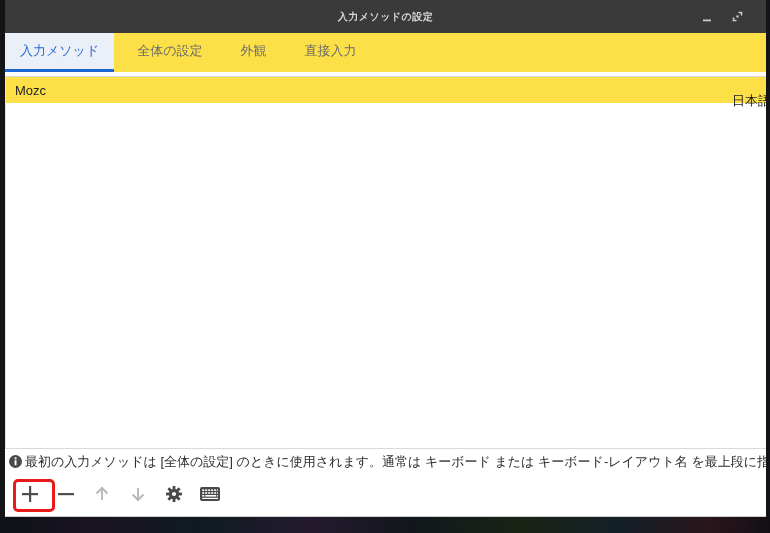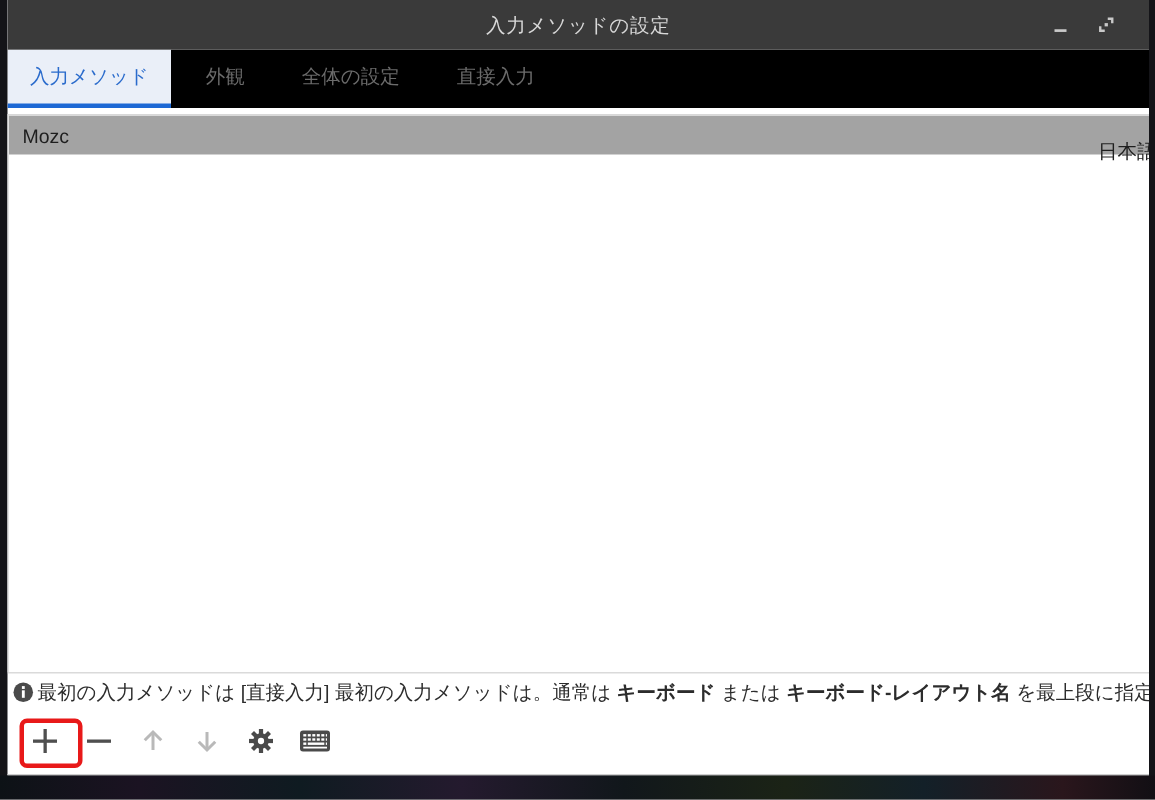--- a/index.html
+++ b/index.html
@@ -18,65 +18,65 @@
     background:#ffffff; overflow:hidden;
     border-bottom:1px solid #cfcfcf;
   }
   
   .titlebar {
     height:33px; background:#3a3a3a;
     display:flex; align-items:center; justify-content:center;
     position:relative;
   }
   .titlebar .title {
-    color:#d8d8d8; font-size:13px; font-weight:normal; letter-spacing:.5px;
+    color:#d8d8d8; font-size:10px; font-weight:bold; letter-spacing:.5px;
   }
   .win-controls {
     position:absolute; right:22px; top:0; height:33px;
     display:flex; align-items:center; gap:16px;
   }
   .win-btn { width:14px; height:14px; display:flex; align-items:center; justify-content:center; cursor:default; }
   
   .tabbar {
-    height:39px; background:#000000; display:flex; align-items:stretch;
+    height:39px; background:#fde047; display:flex; align-items:stretch;
     padding-left:0;
   }
   .tab {
     display:flex; align-items:center; padding:0 15px;
     font-size:13px; color:#6b6b6b; border-bottom:3px solid transparent;
     margin-right:8px; cursor:default;
   }
   .tab.active {
     background:#eaeff8; color:#2a6bcc; border-bottom:3px solid #1c68d4;
     font-weight:normal;
   }
   
   .im-list {
     position:absolute; left:0; top:76px; width:761px; height:372px;
     background:#ffffff; border-top:1px solid #d8d8d8; border-left:1px solid #e2e2e2;
     overflow:hidden;
   }
   .im-row {
-    height:26px; background:#a3a3a3; display:flex; align-items:center;
+    height:26px; background:#fde047; display:flex; align-items:center;
     padding-left:9px; font-size:13px; color:#1e1e1e;
     white-space:nowrap;
   }
   .im-row .im-name { flex:0 0 auto; }
   .im-row .im-lang {
     margin-left:auto; flex:0 0 auto;
     width:34px; overflow:hidden; white-space:nowrap;margin-top:22px;
   }
   
   .info-bar {
     position:absolute; left:0; top:448px; width:761px; height:26px;
     border-top:1px solid #dadada;
     display:flex; align-items:center; padding-left:3px;
     font-size:13px; color:#2c2c2c; white-space:nowrap; overflow:hidden;
   }
-  .info-bar b { font-weight:bold;text-align:right; }
+  .info-bar b { font-weight:normal;text-align:right; }
   .info-icon { flex:0 0 auto; margin-right:2px; display:flex; }
   
   .toolbar {
     position:absolute; left:0; top:474px; width:761px; height:40px;
     display:flex; align-items:center; padding-left:13px;
   }
   .tool-btn {
     width:24px; height:24px; margin-right:12px;
     display:flex; align-items:center; justify-content:center; cursor:default;
   }
@@ -106,24 +106,24 @@
         </svg>
       </span>
     </div>
   </div>
 
   <div class="tabbar">
     <div class="tab active">
       <span>入力メソッド</span>
     </div>
     <div class="tab">
+      <span>全体の設定</span>
+    </div>
+    <div class="tab">
       <span>外観</span>
-    </div>
-    <div class="tab">
-      <span>全体の設定</span>
     </div>
     <div class="tab">
       <span>直接入力</span>
     </div>
   </div>
 
   <div class="im-list">
     <div class="im-row">
       <span class="im-name">Mozc</span>
       <span class="im-lang">日本語</span>
@@ -132,21 +132,21 @@
 
   <div class="info-bar">
     <span class="info-icon">
       <svg width="15" height="15" viewBox="0 0 15 15">
         <circle cx="7.5" cy="7.5" r="6.5" fill="#4a4a4a"></circle>
         <rect x="6.6" y="6.2" width="1.9" height="5" fill="#ffffff"></rect>
         <rect x="6.6" y="3.4" width="1.9" height="1.9" fill="#ffffff"></rect>
       </svg>
     </span>
     <span>
-      <span>最初の入力メソッドは [直接入力] 最初の入力メソッドは。通常は </span><b>キーボード</b><span> または </span><b>キーボード-レイアウト名</b><span> を最上段に指定してください</span>
+      <span>最初の入力メソッドは [全体の設定] のときに使用されます。通常は </span><b>キーボード</b><span> または </span><b>キーボード-レイアウト名</b><span> を最上段に指定してください</span>
     </span>
   </div>
 
   <div class="toolbar">
     <div class="annotation-box"></div>
 
     <div class="tool-btn">
       <svg width="20" height="20" viewBox="0 0 20 20">
         <rect x="9" y="2" width="2.2" height="16" fill="#4f4f4f"></rect>
         <rect x="2" y="9" width="16" height="2.2" fill="#4f4f4f"></rect>

